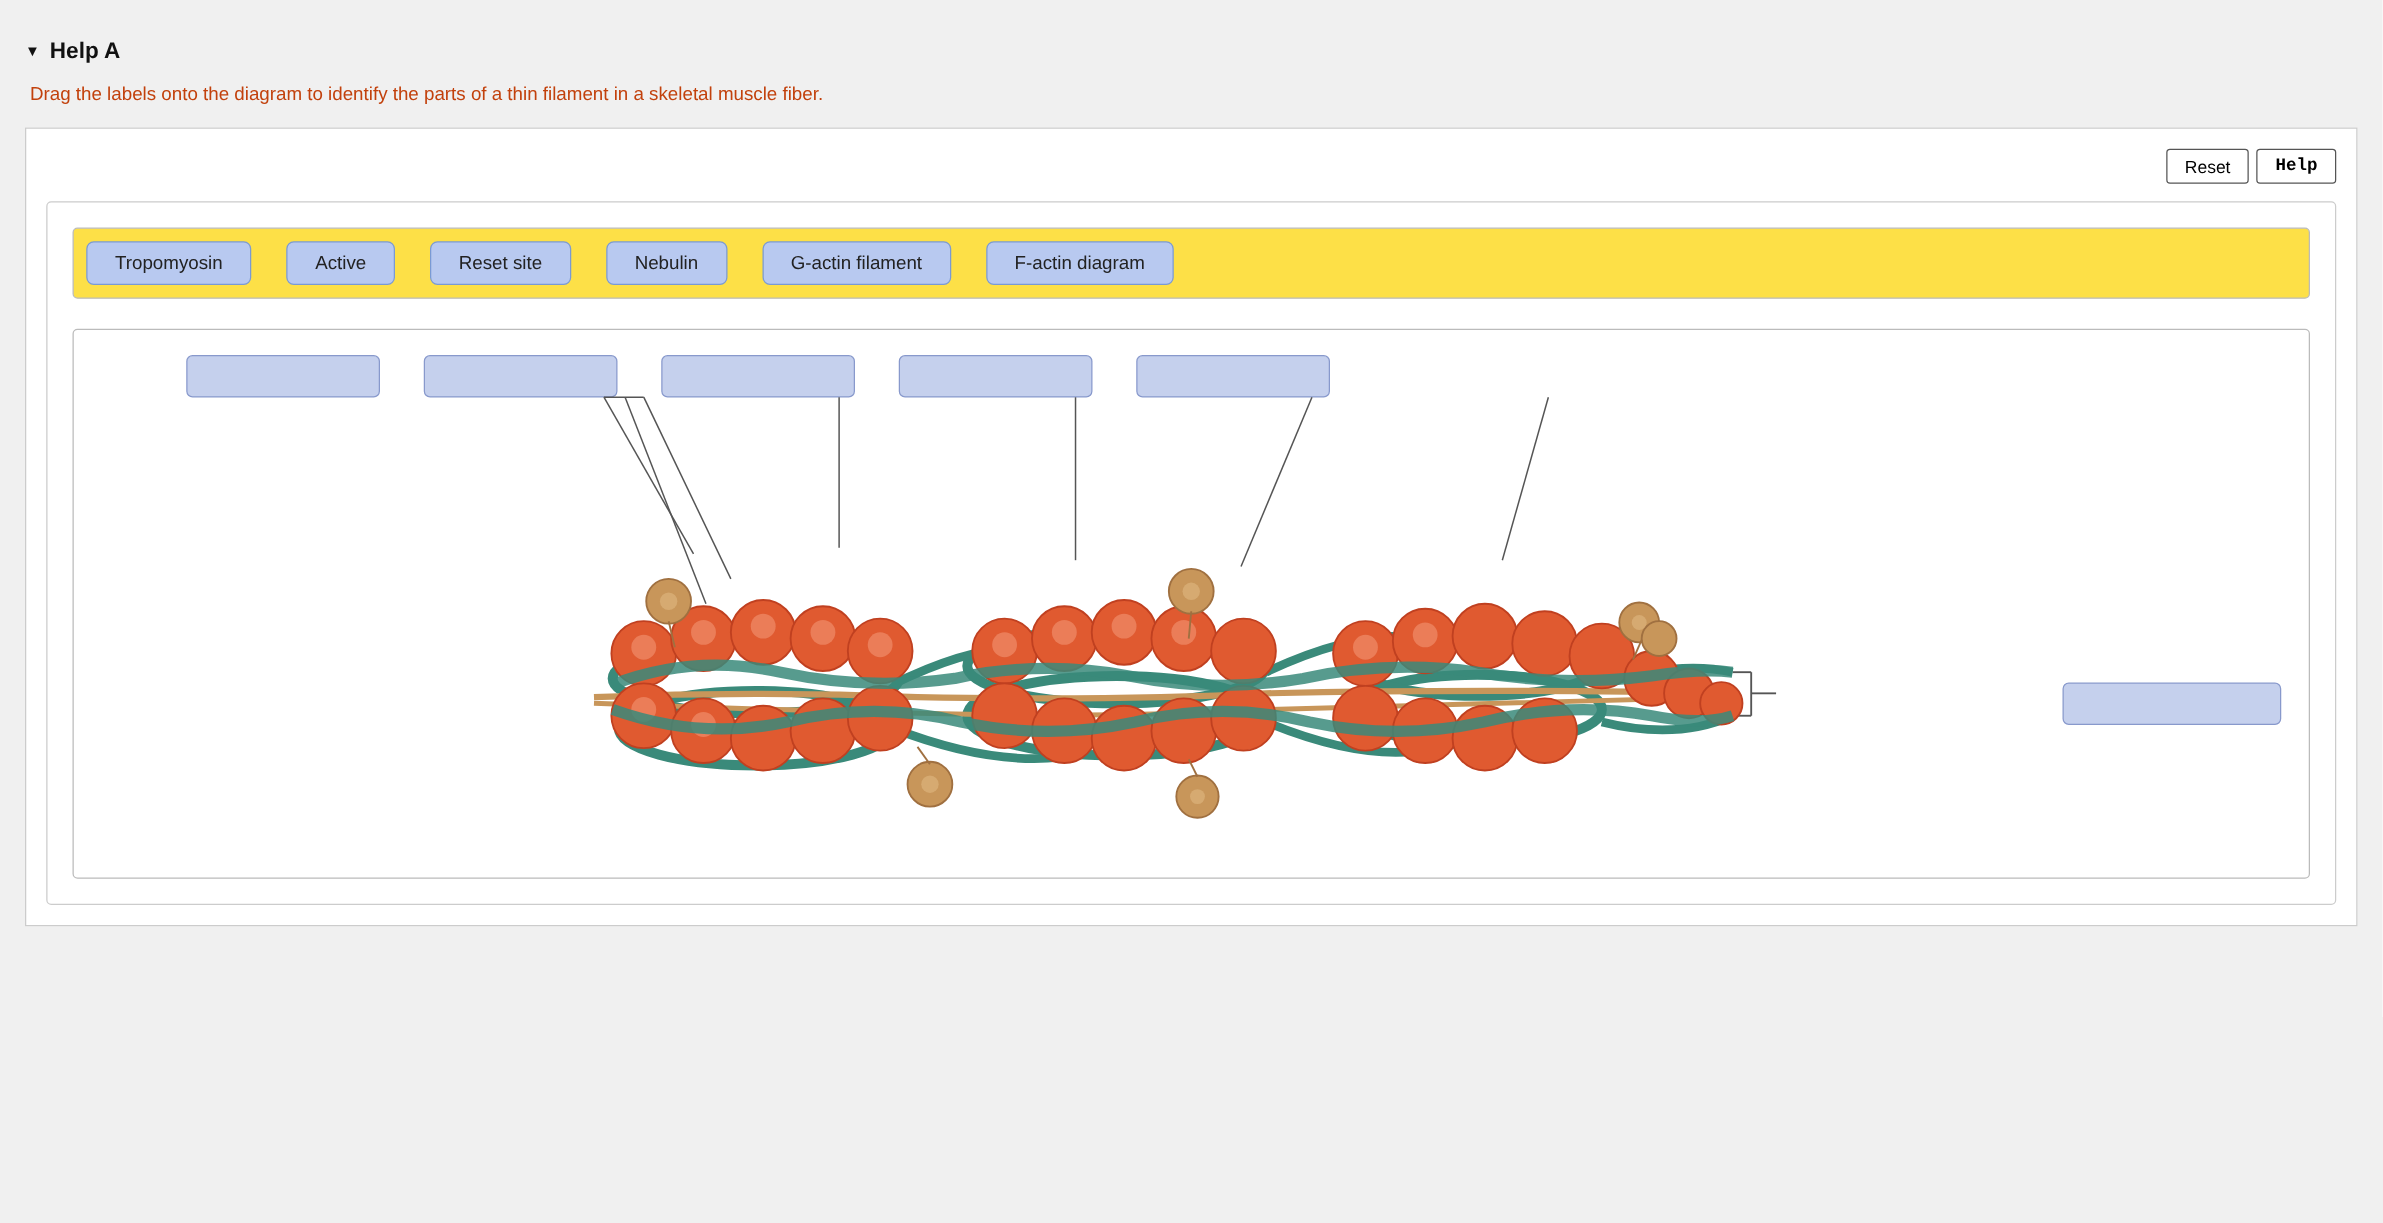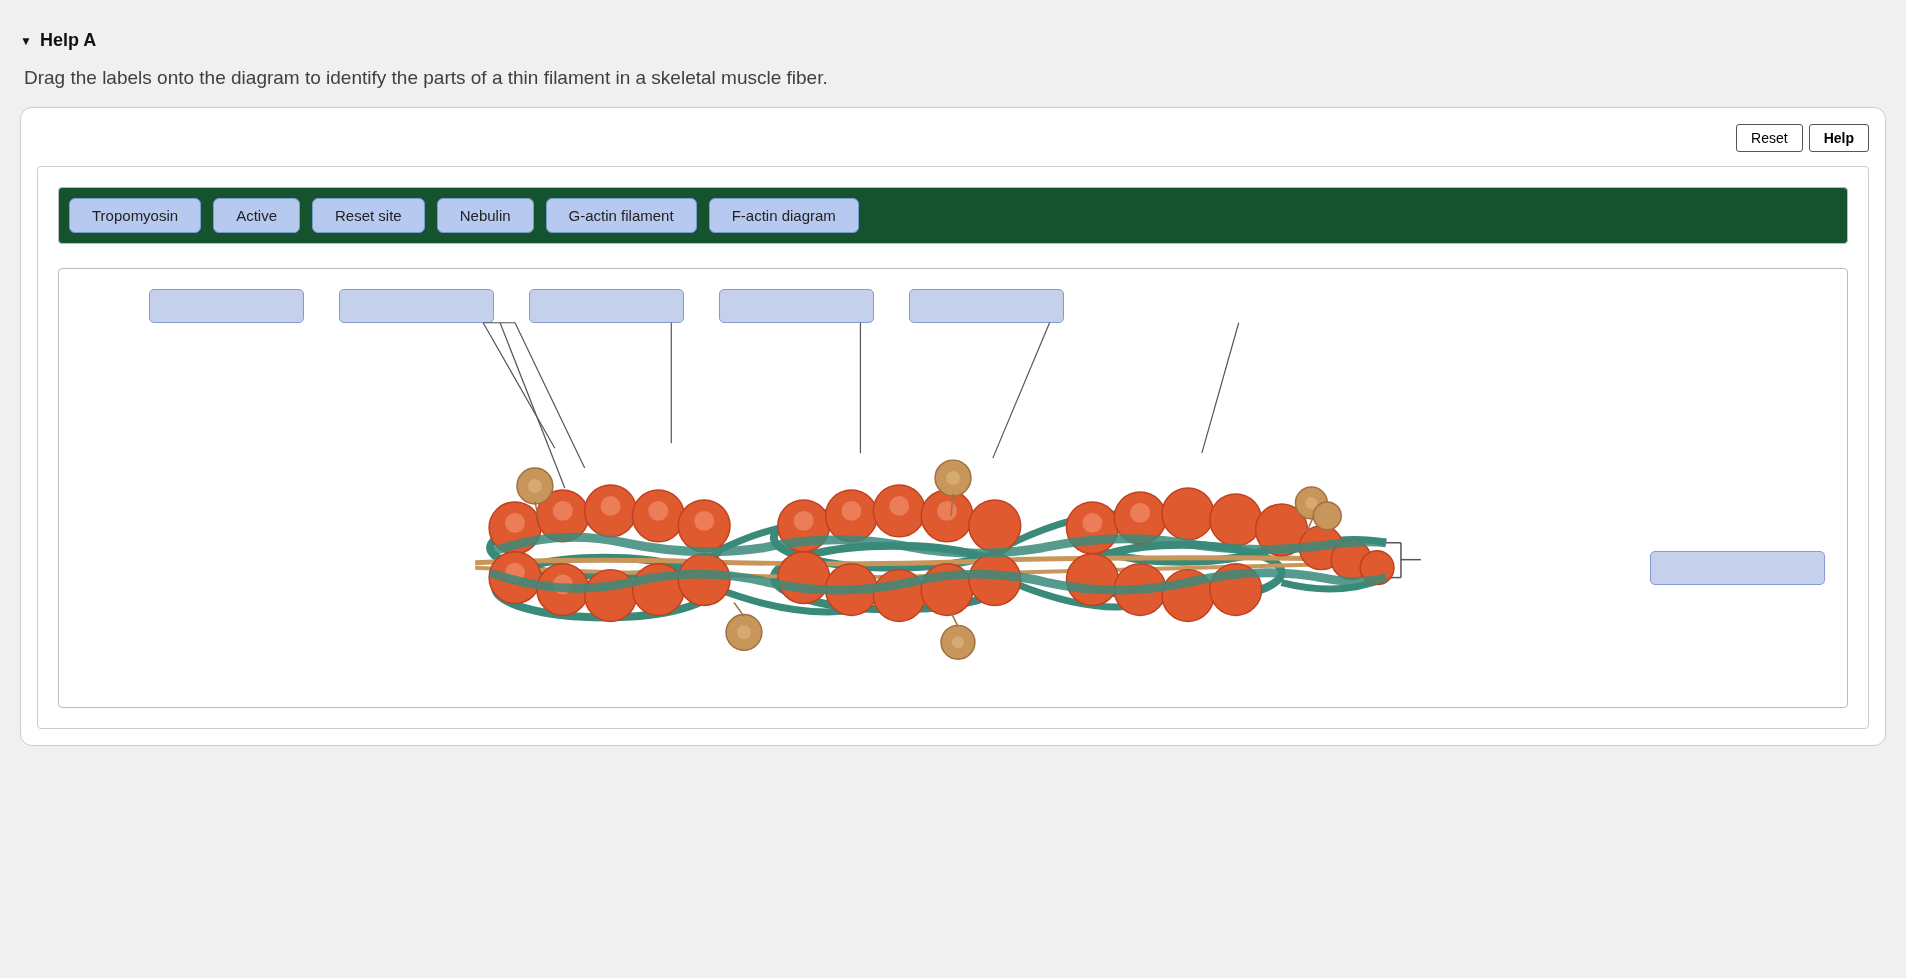--- a/index.html
+++ b/index.html
@@ -21,64 +21,65 @@
       padding: 10px 0 16px 0;
       font-size: 18px;
       font-weight: bold;
       color: #111;
     }
     .collapse-arrow {
       font-size: 12px;
       cursor: pointer;
     }
     .instruction {
-      font-size: 19px;
-      color: #404040;
+      font-size: 15px;
+      color: #c2410c;
       margin-bottom: 18px;
       padding-left: 4px;
     }
     .outer-box {
       background: #fff;
       border: 1px solid #ccc;
-      border-radius: 12px;
+      border-radius: 0;
       padding: 16px;
     }
     .toolbar {
       display: flex;
       justify-content: flex-end;
       gap: 6px;
       margin-bottom: 14px;
     }
     .toolbar-btn {
       padding: 5px 14px;
       border: 1px solid #555;
       background: #fff;
       font-size: 14px;
       cursor: pointer;
       border-radius: 3px;
     }
     .toolbar-btn.help {
       font-weight: bold;
+      font-family: Liberation Mono, monospace;
     }
     .inner-box {
       border: 1px solid #ccc;
       border-radius: 4px;
       background: #fff;
       padding: 20px 20px 20px 20px;
       min-height: 560px;
     }
     .labels-row {
       display: flex;
-      gap: 12px;
+      gap: 28px;
       flex-wrap: wrap;
       margin-bottom: 24px;
       padding: 10px 10px;
       border: 1px solid #bbb;
       border-radius: 4px;
-      background: #14532d;
+      background: #fde047;
     }
     .label-chip {
       background: #b8c9f0;
       border: 1px solid #7a9ad4;
       border-radius: 6px;
       padding: 8px 22px;
       font-size: 15px;
       color: #222;
       cursor: grab;
       user-select: none;

